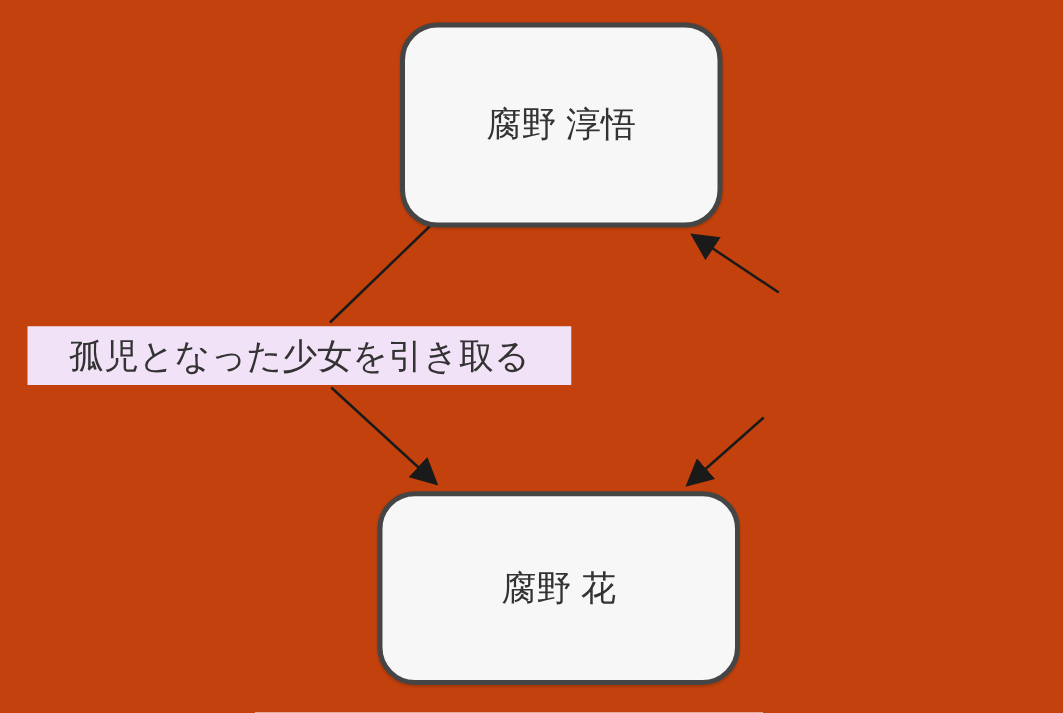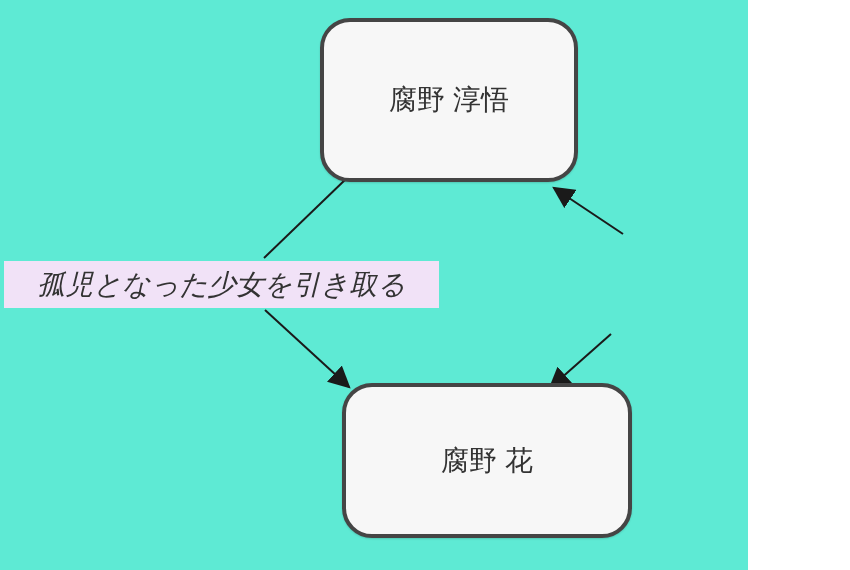--- a/index.html
+++ b/index.html
@@ -3,23 +3,23 @@
 <meta charset="utf-8">
 <style>
   html, body {
     margin: 0;
     padding: 0;
     background: #ffffff;
     font-family: "Liberation Sans", "DejaVu Sans", sans-serif;
   }
   .canvas {
     position: relative;
-    width: 748px;
+    width: 850px;
     height: 570px;
-    background: #5eead4;
+    background: #c2410c;
     overflow: hidden;
   }
   .edge-layer {
     position: absolute;
     left: 0;
     top: 0;
     width: 850px;
     height: 570px;
     z-index: 1;
     pointer-events: none;
@@ -43,43 +43,41 @@
     box-shadow: 0 1px 2px rgba(0,0,0,0.15);
   }
   .node-top {
     left: 320px;
     top: 18px;
     width: 258px;
     height: 164px;
   }
   .node-bottom {
     left: 302px;
-    top: 383px;
+    top: 393px;
     width: 290px;
     height: 155px;
-    margin-left: 40px;
   }
   .edge-label {
     position: absolute;
     z-index: 2;
     background: #f1e2f7;
     color: #333333;
     font-size: 28px;
     display: flex;
     flex-direction: column;
     align-items: center;
     justify-content: center;
     text-align: center;
   }
   .edge-label-left {
-    left: 4px;
+    left: 22px;
     top: 261px;
     width: 435px;
     height: 47px;
-    font-style: italic;
   }
   .edge-label-right {
     left: 498px;
     top: 235px;
     width: 335px;
     height: 98px;
     line-height: 48px;
   }
   .edge-line {
     stroke: #1a1a1a;

